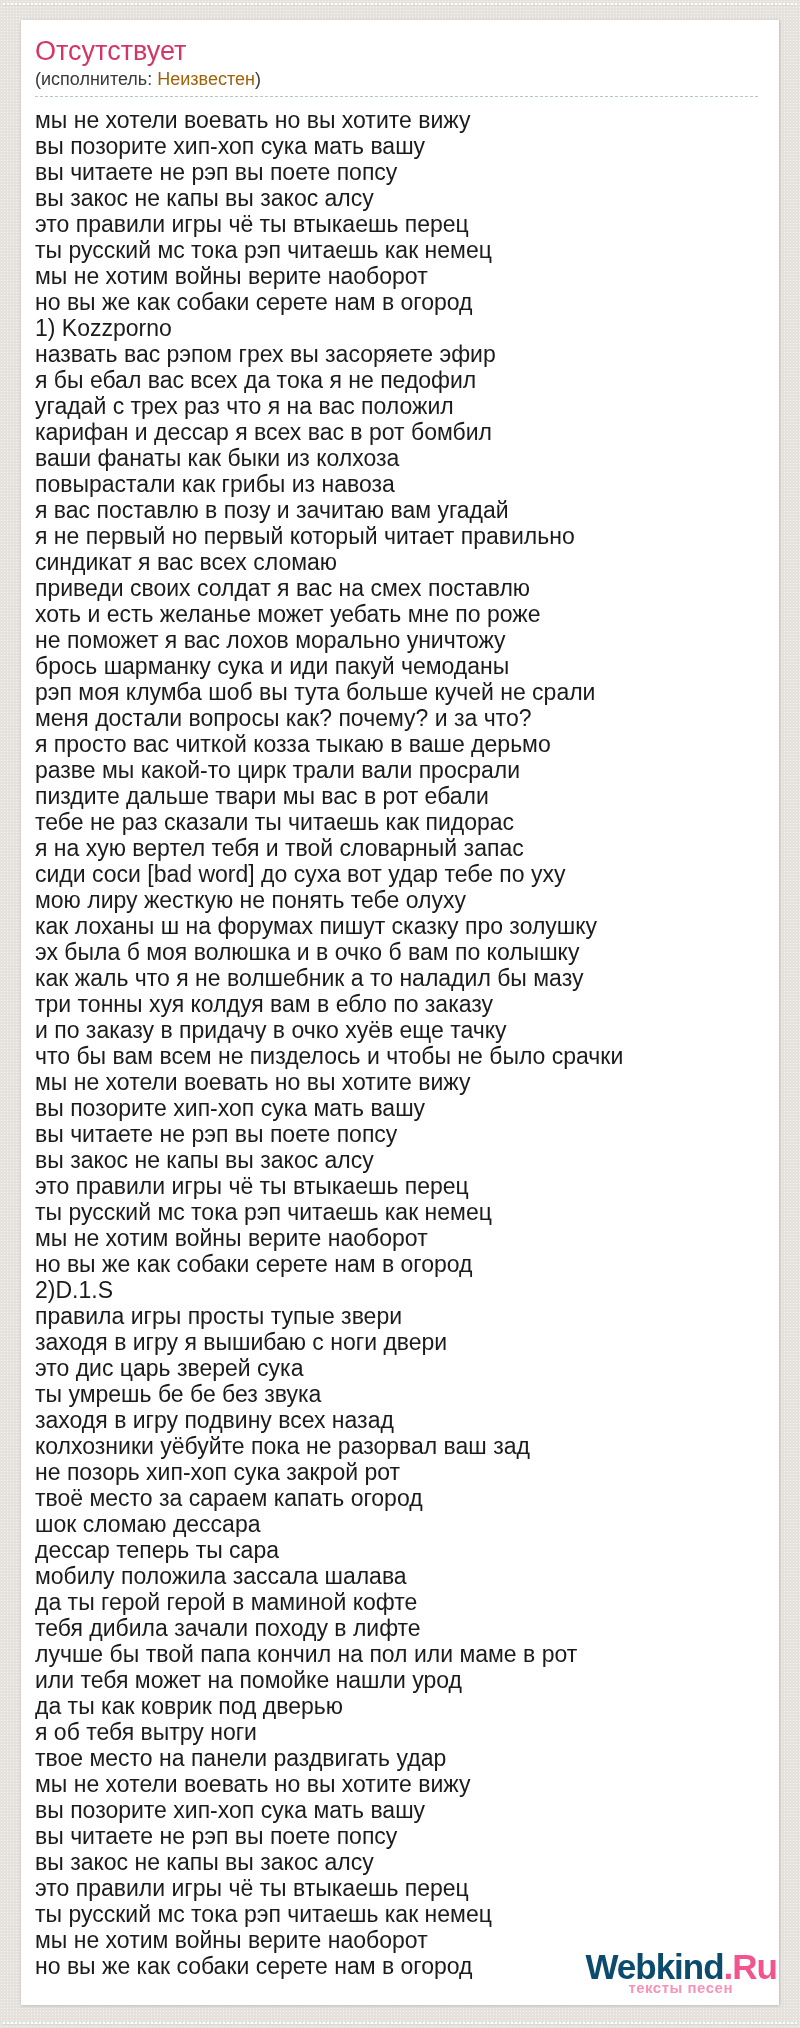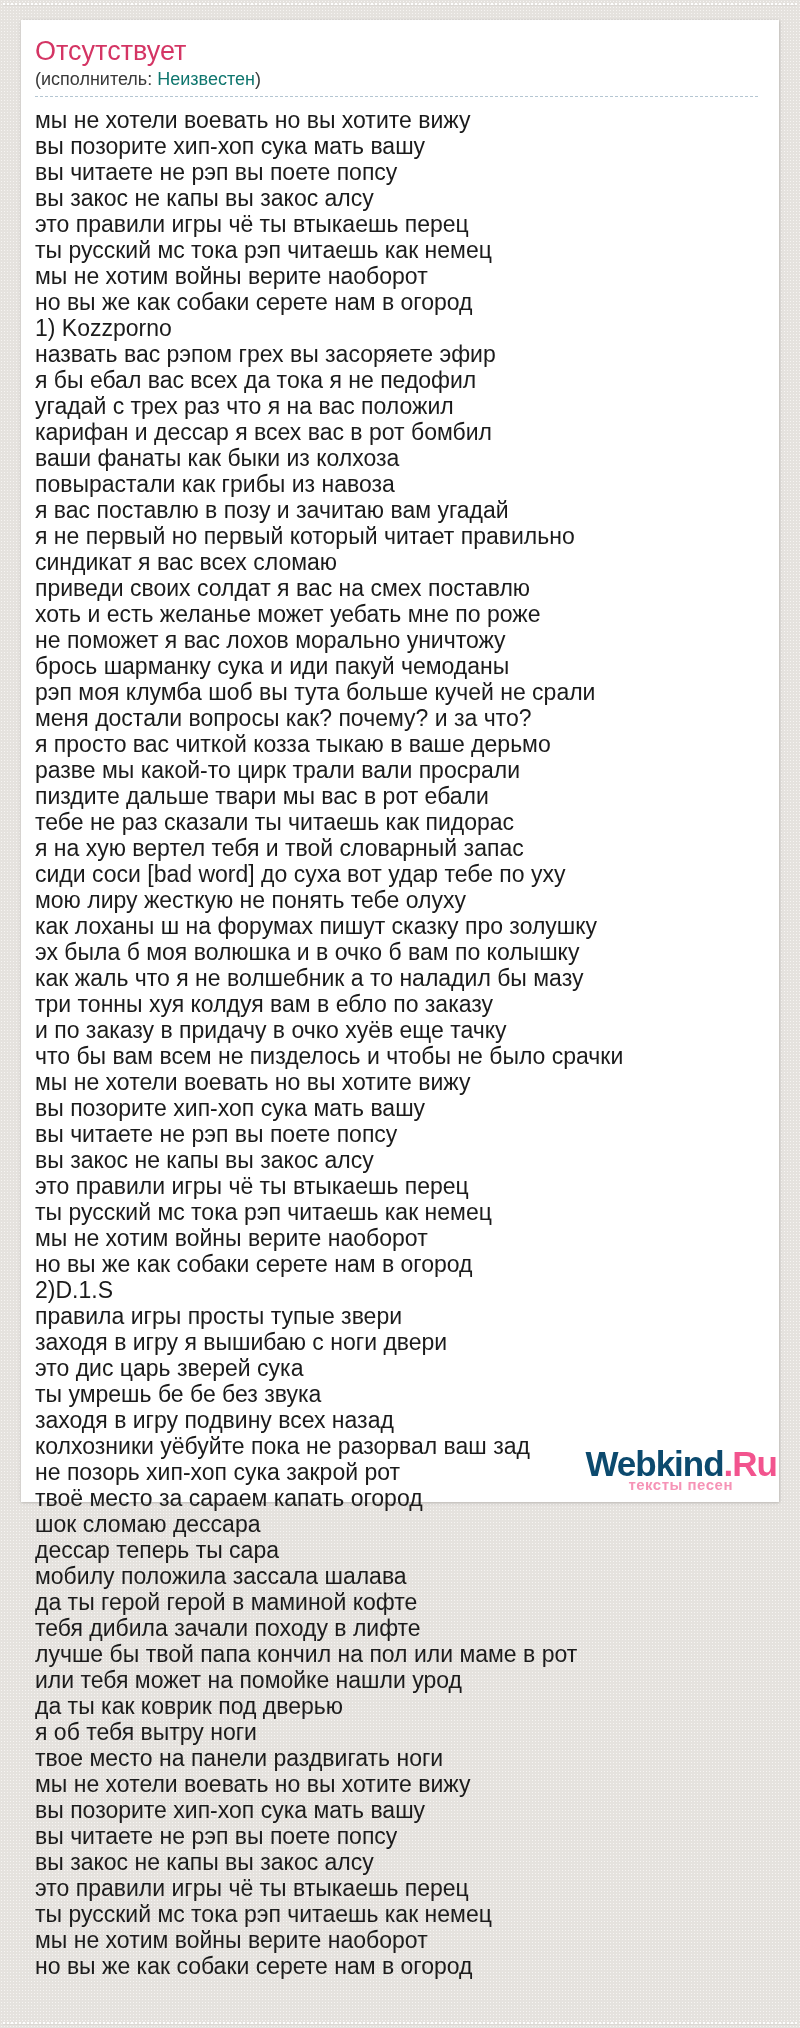--- a/index.html
+++ b/index.html
@@ -17,21 +17,21 @@
   }
   .perforation {
     position: absolute; left: 3px; right: 3px; height: 0;
     border-top: 2px dotted rgba(255,255,255,0.95);
   }
   .perforation.top { top: 3px; box-shadow: 0 1px 0 rgba(0,0,0,0.04); }
   .perforation.bottom { bottom: 4px; box-shadow: 0 1px 0 rgba(0,0,0,0.04); }
   .card {
     position: absolute;
     left: 21px; top: 20px;
-    width: 758px; height: 1482px;
+    width: 758px; height: 1985px;
     background: #ffffff;
     box-shadow: 0 1px 3px rgba(0,0,0,0.16), 1px 0 2px rgba(0,0,0,0.08);
     padding: 16px 21px 0 14px;
   }
   .song-header {
     border-bottom: 1px dashed #b4c6d2;
     padding-bottom: 7px;
   }
   .song-title {
     margin: 0;
@@ -40,21 +40,21 @@
     font-weight: normal;
     color: #d43564;
   }
   .artist-line {
     margin-top: 3px;
     font-size: 18px;
     line-height: 20px;
     color: #3a3a3a;
   }
   .artist-link {
-    color: #0f766e;
+    color: #a16207;
     text-decoration: none;
     cursor: pointer;
   }
   .lyrics {
     margin-top: 10px;
     font-size: 23px;
     line-height: 26px;
     color: #1b1b1b;
   }
   .lyric-line { white-space: nowrap; }
@@ -156,21 +156,21 @@
       <div class="lyric-line">твоё место за сараем капать огород</div>
       <div class="lyric-line">шок сломаю дессара</div>
       <div class="lyric-line">дессар теперь ты сара</div>
       <div class="lyric-line">мобилу положила зассала шалава</div>
       <div class="lyric-line">да ты герой герой в маминой кофте</div>
       <div class="lyric-line">тебя дибила зачали походу в лифте</div>
       <div class="lyric-line">лучше бы твой папа кончил на пол или маме в рот</div>
       <div class="lyric-line">или тебя может на помойке нашли урод</div>
       <div class="lyric-line">да ты как коврик под дверью</div>
       <div class="lyric-line">я об тебя вытру ноги</div>
-      <div class="lyric-line">твое место на панели раздвигать ноги</div>
+      <div class="lyric-line">твое место на панели раздвигать удар</div>
       <div class="lyric-line">мы не хотели воевать но вы хотите вижу</div>
       <div class="lyric-line">вы позорите хип-хоп сука мать вашу</div>
       <div class="lyric-line">вы читаете не рэп вы поете попсу</div>
       <div class="lyric-line">вы закос не капы вы закос алсу</div>
       <div class="lyric-line">это правили игры чё ты втыкаешь перец</div>
       <div class="lyric-line">ты русский мс тока рэп читаешь как немец</div>
       <div class="lyric-line">мы не хотим войны верите наоборот</div>
       <div class="lyric-line">но вы же как собаки серете нам в огород</div>
     </div>
 

